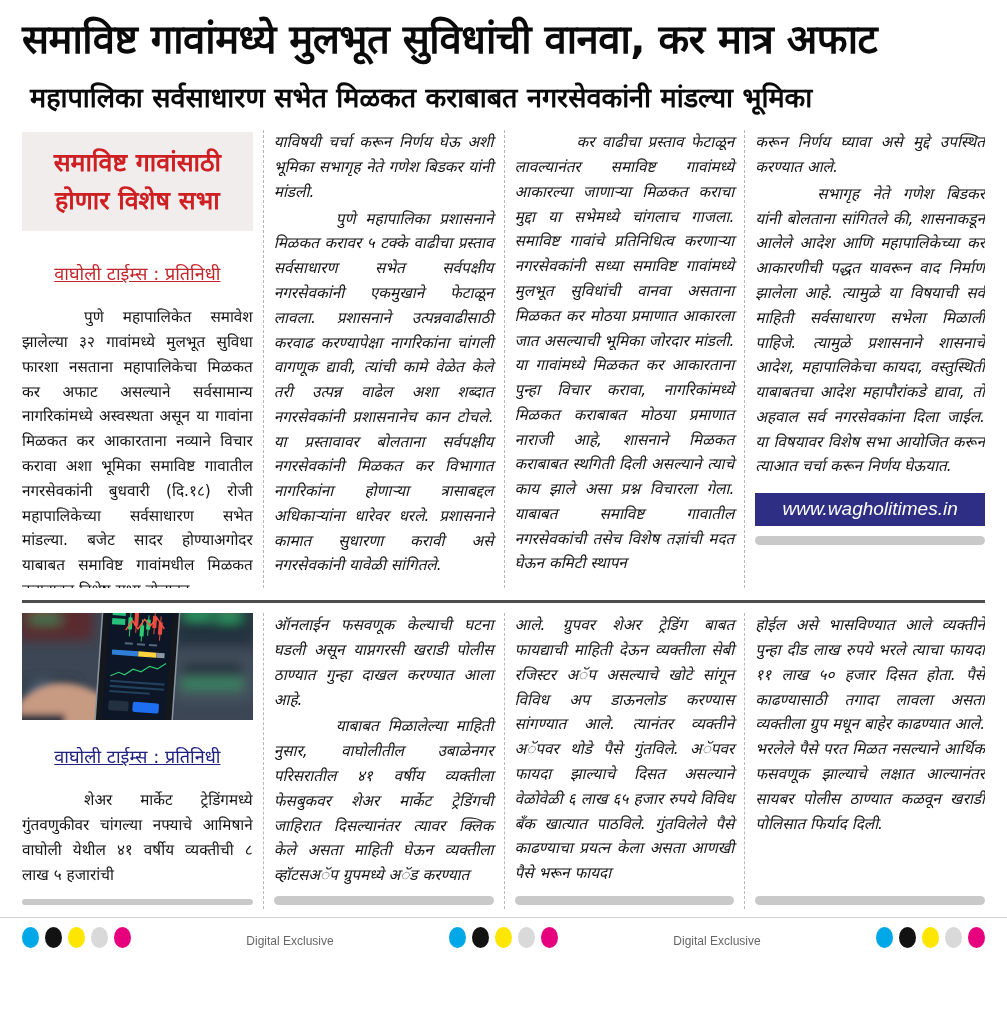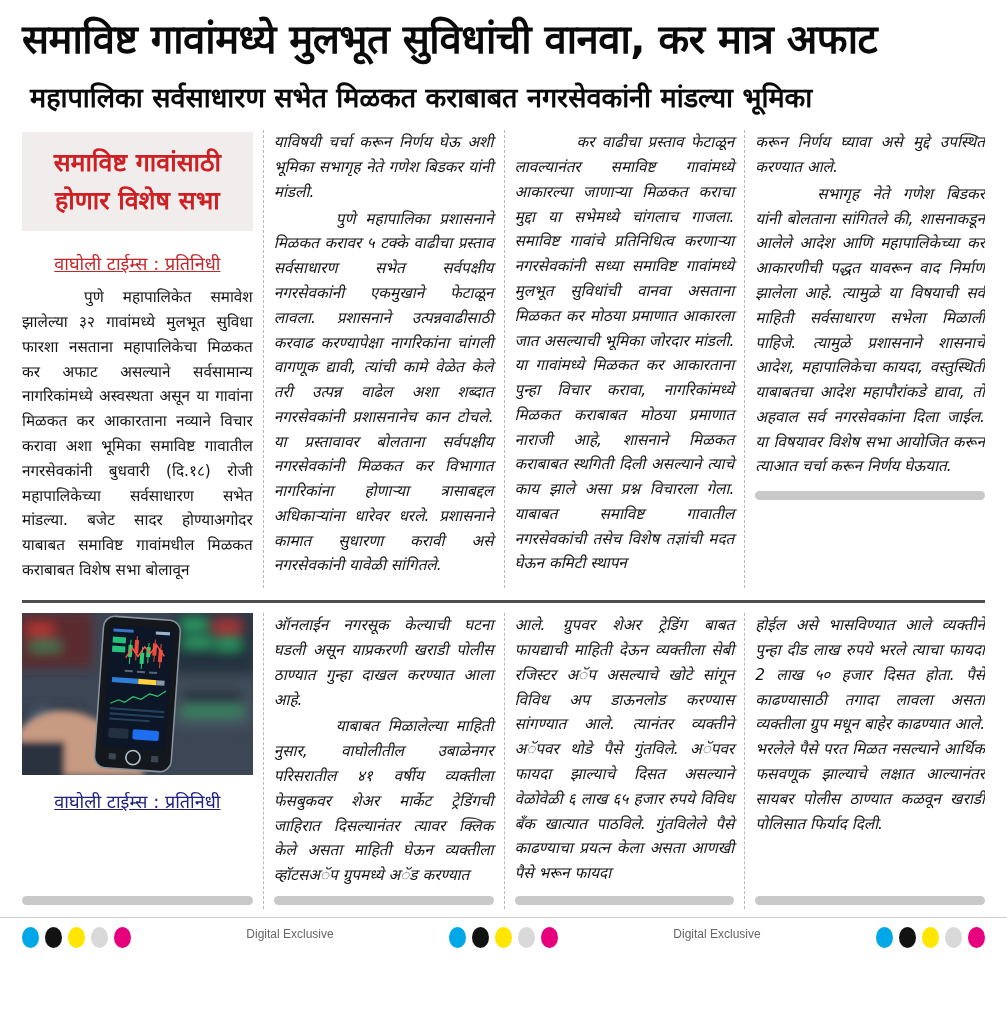--- a/index.html
+++ b/index.html
@@ -16,21 +16,21 @@
     margin:16px 0 20px;color:#0a0a0a;letter-spacing:-0.5px;
   }
   .sub-headline{
     font-size:27px;font-weight:700;line-height:1.2;
     margin:6px 8px 16px;color:#0a0a0a;
   }
 
   
   .cols{display:grid;grid-template-columns:repeat(4,1fr);}
   .col{padding:0 10px;overflow:hidden;display:flex;flex-direction:column;}
-  .col:first-child{padding-left:0;}
+  .col:first-child{padding-left:0;gap:10px;}
   .col:last-child{padding-right:0;}
   .col + .col{border-left:1px dashed #b8b8b8;font-style:italic;}
   .article1-cols{height:458px;}
   .article2-cols{height:296px;}
 
   .para{
     font-size:15.3px;line-height:1.62;text-align:justify;
     margin:0 0 2px 0;color:#141414;
   }
   .para.first{text-indent:62px;}
@@ -63,21 +63,21 @@
     margin:8px 0 16px;color:#0a0a0a;
   }
 
   
   .photo-wrap{width:100%;height:162px;overflow:hidden;background:#39404d;}
   .photo-wrap svg{display:block;width:100%;height:100%;}
 
   
   .footer-strip{
     margin-top:8px;border-top:1px solid #cfcfcf;
-    padding:9px 22px 0;display:flex;align-items:flex-start;
+    padding:9px 22px 0;display:flex;align-items:flex-end;
     justify-content:space-between;
   }
   .dots{display:flex;gap:6px;align-items:center;}
   .dot{width:17px;height:21px;border-radius:50%;display:inline-block;}
   .digital-label{
     font-family:"Liberation Sans",sans-serif;font-size:12px;color:#666;
   }
 </style>
 </head>
 <body>
@@ -100,20 +100,21 @@
       <p class="para first">पुणे महापालिका प्रशासनाने मिळकत करावर ५ टक्के वाढीचा प्रस्ताव सर्वसाधारण सभेत सर्वपक्षीय नगरसेवकांनी एकमुखाने फेटाळून लावला. प्रशासनाने उत्पन्नवाढीसाठी करवाढ करण्यापेक्षा नागरिकांना चांगली वागणूक द्यावी, त्यांची कामे वेळेत केले तरी उत्पन्न वाढेल अशा शब्दात नगरसेवकांनी प्रशासनानेच कान टोचले. या प्रस्तावावर बोलताना सर्वपक्षीय नगरसेवकांनी मिळकत कर विभागात नागरिकांना होणाऱ्या त्रासाबद्दल अधिकाऱ्यांना धारेवर धरले. प्रशासनाने कामात सुधारणा करावी असे नगरसेवकांनी यावेळी सांगितले.</p>
     </div>
 
     <div class="col">
       <p class="para first">कर वाढीचा प्रस्ताव फेटाळून लावल्यानंतर समाविष्ट गावांमध्ये आकारल्या जाणाऱ्या मिळकत कराचा मुद्दा या सभेमध्ये चांगलाच गाजला. समाविष्ट गावांचे प्रतिनिधित्व करणाऱ्या नगरसेवकांनी सध्या समाविष्ट गावांमध्ये मुलभूत सुविधांची वानवा असताना मिळकत कर मोठया प्रमाणात आकारला जात असल्याची भूमिका जोरदार मांडली. या गावांमध्ये मिळकत कर आकारताना पुन्हा विचार करावा, नागरिकांमध्ये मिळकत कराबाबत मोठया प्रमाणात नाराजी आहे, शासनाने मिळकत कराबाबत स्थगिती दिली असल्याने त्याचे काय झाले असा प्रश्न विचारला गेला. याबाबत समाविष्ट गावातील नगरसेवकांची तसेच विशेष तज्ञांची मदत घेऊन कमिटी स्थापन</p>
     </div>
 
     <div class="col">
       <p class="para">करून निर्णय घ्यावा असे मुद्दे उपस्थित करण्यात आले.</p>
       <p class="para first">सभागृह नेते गणेश बिडकर यांनी बोलताना सांगितले की, शासनाकडून आलेले आदेश आणि महापालिकेच्या कर आकारणीची पद्धत यावरून वाद निर्माण झालेला आहे. त्यामुळे या विषयाची सर्व माहिती सर्वसाधारण सभेला मिळाली पाहिजे. त्यामुळे प्रशासनाने शासनाचे आदेश, महापालिकेचा कायदा, वस्तुस्थिती याबाबतचा आदेश महापौरांकडे द्यावा, तो अहवाल सर्व नगरसेवकांना दिला जाईल. या विषयावर विशेष सभा आयोजित करून त्याआत चर्चा करून निर्णय घेऊयात.</p>
+      <div class="www-bar">www.wagholitimes.in</div>
       <div class="gray-bar"></div>
     </div>
   </div>
 
   <div class="article-divider"></div>
 
 
   <div class="cols article2-cols">
 
     <div class="col">
@@ -193,36 +194,37 @@
             <rect x="112" y="116" width="26" height="10" rx="2" fill="#1d6ef0"></rect>
             <rect x="88" y="116" width="20" height="10" rx="2" fill="#22303f"></rect>
 
             <circle cx="114" cy="144" r="7" fill="none" stroke="#aebfce" stroke-width="1.6"></circle>
             <rect x="90" y="141" width="7" height="6" fill="#3a4653"></rect>
             <rect x="132" y="141" width="7" height="6" fill="#3a4653"></rect>
           </g>
         </svg>
       </div>
       <div class="byline navy">वाघोली टाईम्स : प्रतिनिधी</div>
-      <div class="gray-bar bottom"></div>
-    </div>
-
-    <div class="col">
-      <p class="para">ऑनलाईन नगरसूक केल्याची घटना घडली असून याप्रकरणी खराडी पोलीस ठाण्यात गुन्हा दाखल करण्यात आला आहे.</p>
+      <p class="para first">शेअर मार्केट ट्रेडिंगमध्ये गुंतवणुकीवर चांगल्या नफ्याचे आमिषाने वाघोली येथील ४१ वर्षीय व्यक्तीची ८ लाख ५ हजारांची</p>
+      <div class="gray-bar bottom"></div>
+    </div>
+
+    <div class="col">
+      <p class="para">ऑनलाईन फसवणूक केल्याची घटना घडली असून याप्नगरसी खराडी पोलीस ठाण्यात गुन्हा दाखल करण्यात आला आहे.</p>
       <p class="para first">याबाबत मिळालेल्या माहिती नुसार, वाघोलीतील उबाळेनगर परिसरातील ४१ वर्षीय व्यक्तीला फेसबुकवर शेअर मार्केट ट्रेडिंगची जाहिरात दिसल्यानंतर त्यावर क्लिक केले असता माहिती घेऊन व्यक्तीला व्हॉटसअॅप ग्रुपमध्ये अॅड करण्यात</p>
       <div class="gray-bar bottom"></div>
     </div>
 
     <div class="col">
       <p class="para">आले. ग्रुपवर शेअर ट्रेडिंग बाबत फायद्याची माहिती देऊन व्यक्तीला सेबी रजिस्टर अॅप असल्याचे खोटे सांगून विविध अप डाऊनलोड करण्यास सांगण्यात आले. त्यानंतर व्यक्तीने अॅपवर थोडे पैसे गुंतविले. अॅपवर फायदा झाल्याचे दिसत असल्याने वेळोवेळी ६ लाख ६५ हजार रुपये विविध बँक खात्यात पाठविले. गुंतविलेले पैसे काढण्याचा प्रयत्न केला असता आणखी पैसे भरून फायदा</p>
       <div class="gray-bar bottom"></div>
     </div>
 
     <div class="col">
-      <p class="para">होईल असे भासविण्यात आले व्यक्तीने पुन्हा दीड लाख रुपये भरले त्याचा फायदा 2 लाख ५० हजार दिसत होता. पैसे काढण्यासाठी तगादा लावला असता व्यक्तीला ग्रुप मधून बाहेर काढण्यात आले. भरलेले पैसे परत मिळत नसल्याने आर्थिक फसवणूक झाल्याचे लक्षात आल्यानंतर सायबर पोलीस ठाण्यात कळवून खराडी पोलिसात फिर्याद दिली.</p>
+      <p class="para">होईल असे भासविण्यात आले व्यक्तीने पुन्हा दीड लाख रुपये भरले त्याचा फायदा ११ लाख ५० हजार दिसत होता. पैसे काढण्यासाठी तगादा लावला असता व्यक्तीला ग्रुप मधून बाहेर काढण्यात आले. भरलेले पैसे परत मिळत नसल्याने आर्थिक फसवणूक झाल्याचे लक्षात आल्यानंतर सायबर पोलीस ठाण्यात कळवून खराडी पोलिसात फिर्याद दिली.</p>
       <div class="gray-bar bottom"></div>
     </div>
   </div>
 </div>
 
 <div class="footer-strip">
   <div class="dots">
       <span class="dot" style="background: rgb(0, 168, 232);"></span>
       <span class="dot" style="background: rgb(18, 18, 18);"></span>
       <span class="dot" style="background: rgb(255, 230, 0);"></span>

